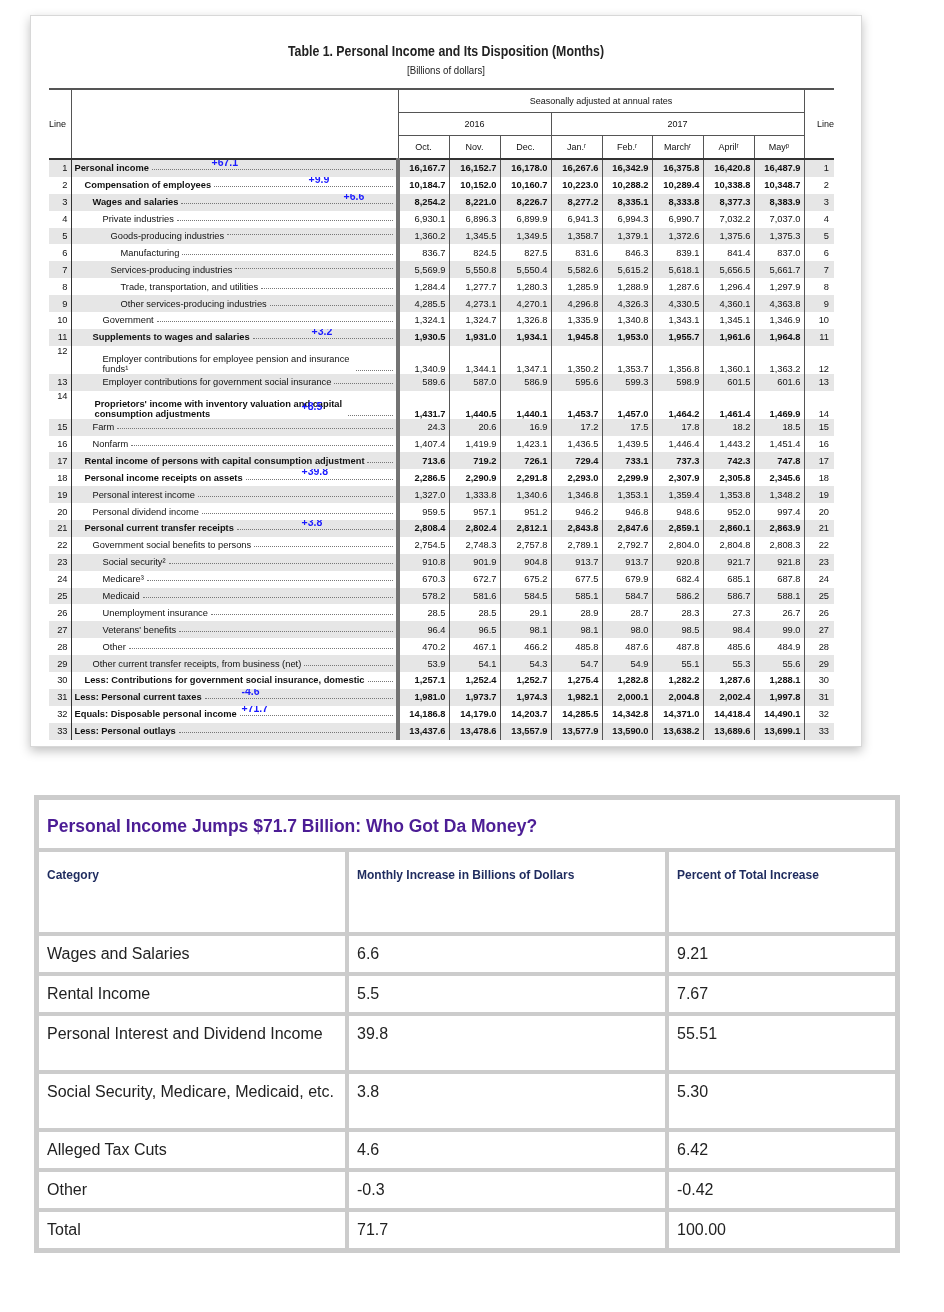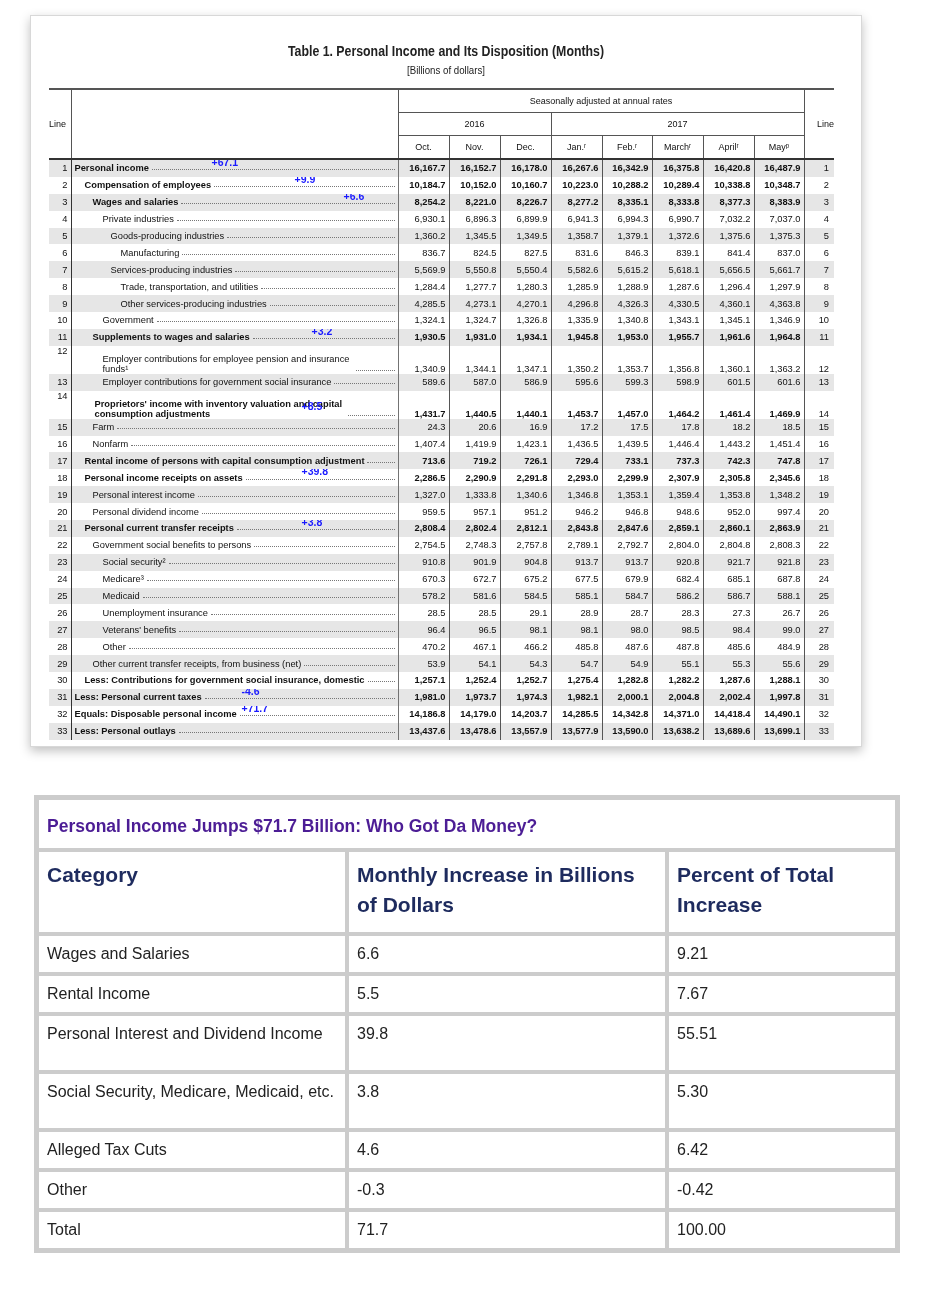--- a/index.html
+++ b/index.html
@@ -7,37 +7,37 @@
   #bea-card { position:absolute; left:30px; top:15px; width:830px; height:730px; background:#fff; border:1px solid #d8d8d8; box-shadow:0 4px 10px rgba(0,0,0,0.25); }
   #bea-title { position:absolute; left:0; width:100%; top:27px; text-align:center; font-family:"Liberation Sans", sans-serif; font-size:14px; font-weight:bold; color:#222; transform:scaleX(0.88); }
   #bea-subtitle { position:absolute; left:0; width:100%; top:48px; text-align:center; font-size:11px; color:#222; transform:scaleX(0.88); }
   table.bea { position:absolute; left:18px; top:72px; border-collapse:collapse; font-size:9.3px; color:#111; table-layout:fixed; }
   table.bea th { font-weight:normal; font-size:9px; border:1px solid #555; padding:0; height:22px; }
   table.bea th.topline { border-top:2px solid #555; }
   table.bea td { padding:0 3px; height:16.9px; white-space:nowrap; }
   table.bea td.ln { text-align:right; padding-right:3px; border-right:1px solid #333; }
   table.bea td.ln2 { text-align:right; padding-right:5px; border-left:1px solid #333; }
   table.bea td.num { text-align:right; border-right:1px solid #555; }
-  table.bea td.num.first { border-left:1px solid #737373;margin-left:15px; }
+  table.bea td.num.first { border-left:4px solid #737373;margin-left:15px; }
   table.bea tr.alt td { background:#e6e6e6; }
   table.bea tr.b td.lbl, table.bea tr.b td.num { font-weight:bold; }
   table.bea tr.tall td { height:28px; vertical-align:bottom; }
   table.bea tr.tall td.ln { vertical-align:top; }
   table.bea tbody tr:first-child td { border-top:2px solid #333; }
   td.lbl { position:relative; overflow:hidden; }
   .lblwrap { display:flex; align-items:flex-end; }
   .lbltext { white-space:nowrap; background:inherit; padding-right:2px; }
   .dots { flex:1; border-bottom:1px dotted #777; margin-bottom:3px; margin-left:1px; min-width:4px; }
   .annot { position:absolute; color:#1a1aff; font-weight:bold; font-size:10.5px; top:-4px; z-index:2; }
-  .i0 { padding-left:0; } .i1 { padding-left:10px; } .i2 { padding-left:18px; } .i3 { padding-left:28px; } .i4 { padding-left:36px; } .i5 { padding-left:46px; }
+  .i0 { padding-left:0; } .i1 { padding-left:10px; } .i2 { padding-left:18px; } .i3 { padding-left:28px; } .i4 { padding-left:36px;align-items:center; } .i5 { padding-left:46px; }
   
   table.money { position:absolute; left:34px; top:795px; width:866px; border-collapse:separate; border-spacing:0; border:3px solid #cccccc; font-family:"Liberation Sans", sans-serif; }
   table.money td, table.money th { border:2px solid #cccccc; padding:6px 8px 6px 8px; text-align:left; vertical-align:top; font-size:16px; color:#222; }
   table.money .hdrtitle { color:#4c1d95; font-weight:bold; font-size:17.5px; padding:16px 8px 10px 8px; height:22px; }
-  table.money .colhdr { color:#1e2b5e; font-weight:bold; font-size:21px; line-height:30px; padding:8px 8px 12px 8px; height:60px; }
+  table.money .colhdr { color:#1e2b5e; font-weight:bold; font-size:12px; line-height:30px; padding:8px 8px 12px 8px; height:60px; }
   table.money td.c { height:22px; padding-top:8px; padding-bottom:6px; line-height:20px; }
   table.money td.tall { height:40px; }
 </style>
 </head>
 <body>
 
 <div id="bea-card">
   <div id="bea-title">Table 1. Personal Income and Its Disposition (Months)</div>
   <div id="bea-subtitle">[Billions of dollars]</div>
 
@@ -97,21 +97,21 @@
           <td class="num">16,487.9</td>
           <td class="ln2">1</td>
         </tr>
         <tr class="b">
           <td class="ln">2</td>
           <td class="lbl">
             <div class="lblwrap i1">
               <span class="lbltext">Compensation of employees</span>
               <span class="dots"></span>
             </div>
-            <span class="annot" style="left: 223px;">+9.9</span>
+            <span class="annot" style="left: 237px;">+9.9</span>
           </td>
           <td class="num first">10,184.7</td>
           <td class="num">10,152.0</td>
           <td class="num">10,160.7</td>
           <td class="num">10,223.0</td>
           <td class="num">10,288.2</td>
           <td class="num">10,289.4</td>
           <td class="num">10,338.8</td>
           <td class="num">10,348.7</td>
           <td class="ln2">2</td>

